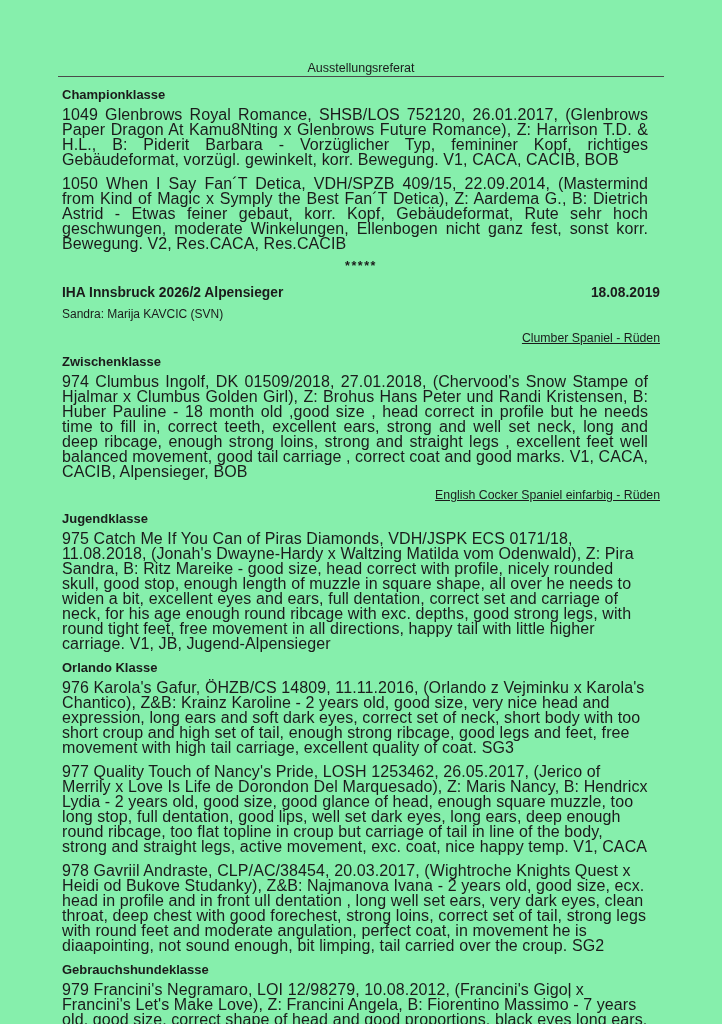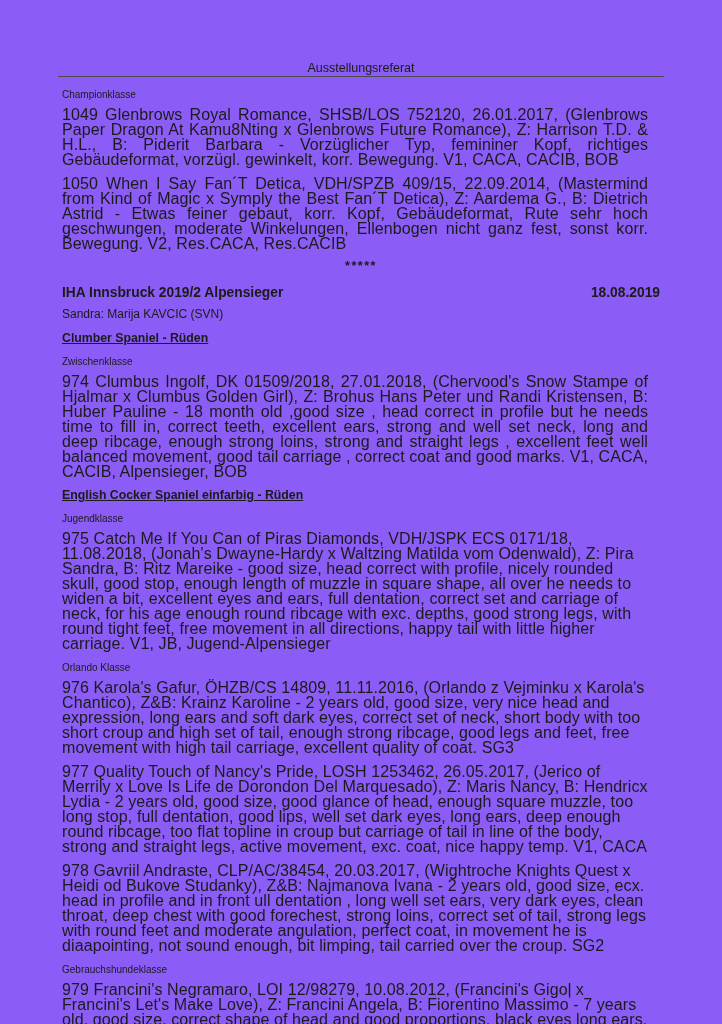--- a/index.html
+++ b/index.html
@@ -7,21 +7,21 @@
   body {
     width: 722px;
     height: 1024px;
     background: #f4f4f4;
     font-family: "Liberation Sans", sans-serif;
   }
   .page {
     position: relative;
     width: 722px;
     height: 1024px;
-    background: #8b5cf6;
+    background: #86efac;
     color: #1b1b1b;
     overflow: hidden;
   }
   .header {
     padding-top: 61px;
     margin: 0 58px;
     text-align: center;
   }
   .header-title {
     font-size: 12.5px;
@@ -33,22 +33,22 @@
     margin: 1px 0 2px 0;
   }
   .header-subtitle {
     font-size: 12.5px;
     line-height: 15px;
   }
   .content {
     margin: 11px 62px 0 62px;
   }
   .class-heading {
-    font-size: 10px;
-    font-weight: normal;
+    font-size: 13px;
+    font-weight: bold;
     margin: 10px 0 5px 0;
     line-height: 14px;
   }
   .entry {
     font-size: 16px;
     line-height: 15px;
     margin: 0 12px 9px 0;
     letter-spacing: 0.1px;
   }
   .justify { text-align: justify; }
@@ -68,24 +68,25 @@
     margin: 12px 0 6px 0;
     line-height: 16px;
   }
   .judge {
     font-size: 12px;
     line-height: 15px;
     margin: 0 0 7px 0;
   }
   .breed-heading {
     font-size: 12.3px;
-    font-weight: bold;
+    font-weight: normal;
     text-decoration: underline;
     margin: 9px 0 5px 0;
     line-height: 14px;
+    text-align: right;
   }
   .footer {
     position: absolute;
     left: 56px;
     top: 1024px;
     font-size: 12.5px;
   }
 </style>
 </head>
 <body>
@@ -101,21 +102,21 @@
 
     <div class="class-heading">Championklasse</div>
 
     <p class="entry justify">1049 Glenbrows Royal Romance, SHSB/LOS 752120, 26.01.2017, (Glenbrows Paper Dragon At Kamu8Nting x Glenbrows Future Romance), Z: Harrison T.D. &amp; H.L., B: Piderit Barbara - Vorzüglicher Typ, femininer Kopf, richtiges Gebäudeformat, vorzügl. gewinkelt, korr. Bewegung. V1, CACA, CACIB, BOB</p>
 
     <p class="entry justify">1050 When I Say Fan´T Detica, VDH/SPZB 409/15, 22.09.2014, (Mastermind from Kind of Magic x Symply the Best Fan´T Detica), Z: Aardema G., B: Dietrich Astrid - Etwas feiner gebaut, korr. Kopf, Gebäudeformat, Rute sehr hoch geschwungen, moderate Winkelungen, Ellenbogen nicht ganz fest, sonst korr. Bewegung. V2, Res.CACA, Res.CACIB</p>
 
     <div class="separator">*****</div>
 
     <div class="show-heading">
-      <span>IHA Innsbruck 2019/2 Alpensieger</span>
+      <span>IHA Innsbruck 2026/2 Alpensieger</span>
       <span>18.08.2019</span>
     </div>
 
     <p class="judge">Sandra: Marija KAVCIC (SVN)</p>
 
     <div class="breed-heading">Clumber Spaniel - Rüden</div>
 
     <div class="class-heading">Zwischenklasse</div>
 
     <p class="entry justify">974 Clumbus Ingolf, DK 01509/2018, 27.01.2018, (Chervood's Snow Stampe of Hjalmar x Clumbus Golden Girl), Z: Brohus Hans Peter und Randi Kristensen, B: Huber Pauline - 18 month old ,good size , head correct in profile but he needs time to fill in, correct teeth, excellent ears, strong and well set neck, long and deep ribcage, enough strong loins, strong and straight legs , excellent feet well balanced movement, good tail carriage , correct coat and good marks. V1, CACA, CACIB, Alpensieger, BOB</p>

